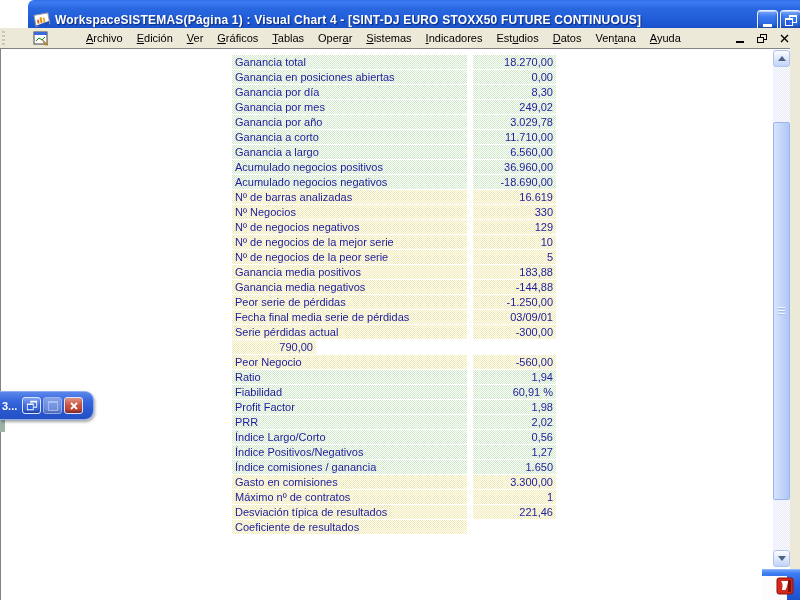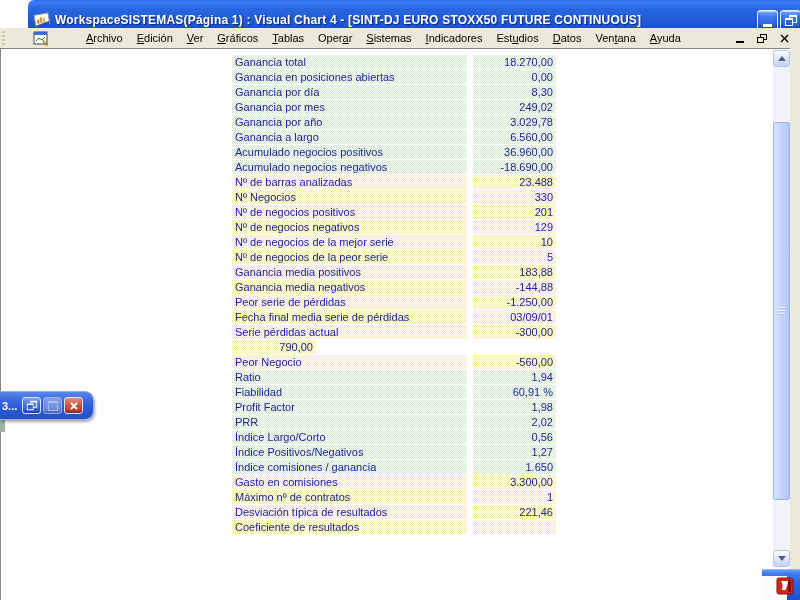--- a/index.html
+++ b/index.html
@@ -40,21 +40,21 @@
   .cc-restore{position:relative;width:10px;height:9px;}
   .cc-restore::before{content:"";position:absolute;right:0;top:0;width:5px;height:4px;border:1px solid #000;}
   .cc-restore::after{content:"";position:absolute;left:0;bottom:0;width:5px;height:4px;border:1px solid #000;background:#ece9d8;}
   
   .content{position:absolute;left:0;top:48px;width:800px;height:552px;background:#ffffff;
     border-top:1px solid #848284;border-left:1px solid #848284;box-sizing:border-box;}
   .right-strip{position:absolute;left:790px;top:48px;width:10px;height:552px;background:#ece9d8;}
   
   .stats{position:absolute;left:232px;top:55px;width:324px;height:516px;overflow:hidden;
     display:flex;flex-direction:column;gap:1px;}
-  .row{display:flex;gap:6px;height:14px;flex:none;}
+  .row{display:flex;gap:6px;height:14px;flex:none;align-items:center;}
   .cell{font-size:11px;line-height:14px;color:#1c1c9c;box-sizing:border-box;overflow:hidden;white-space:nowrap;}
   .lbl{width:237px;padding-left:3px;}
   .val{width:84px;text-align:right;padding-right:3px;}
   .r-green .cell{background-color:#e2f1dd;
     background-image:conic-gradient(#ffffff 25%,#cfe9c8 25% 50%,#ffffff 50% 75%,#cfe9c8 75%);
     background-size:2px 2px;}
   .r-yellow .cell{background-color:#f8f2cd;
     background-image:conic-gradient(#ffffff 25%,#f1e9ae 25% 50%,#ffffff 50% 75%,#f1e9ae 75%);
     background-size:2px 2px;}
   
@@ -184,42 +184,42 @@
       </div>
       <div class="row r-green">
         <div class="cell lbl">Ganancia por mes</div>
         <div class="cell val">249,02</div>
       </div>
       <div class="row r-green">
         <div class="cell lbl">Ganancia por año</div>
         <div class="cell val">3.029,78</div>
       </div>
       <div class="row r-green">
+        <div class="cell lbl">Ganancia a corto</div>
+        <div class="cell val">11.710,00</div>
+      </div>
+      <div class="row r-green">
         <div class="cell lbl">Ganancia a largo</div>
         <div class="cell val">6.560,00</div>
       </div>
       <div class="row r-green">
         <div class="cell lbl">Acumulado negocios positivos</div>
         <div class="cell val">36.960,00</div>
       </div>
       <div class="row r-green">
         <div class="cell lbl">Acumulado negocios negativos</div>
         <div class="cell val">-18.690,00</div>
       </div>
       <div class="row r-yellow">
         <div class="cell lbl">Nº de barras analizadas</div>
-        <div class="cell val">23.488</div>
+        <div class="cell val">16.619</div>
       </div>
       <div class="row r-yellow">
         <div class="cell lbl">Nº Negocios</div>
         <div class="cell val">330</div>
-      </div>
-      <div class="row r-yellow">
-        <div class="cell lbl">Nº de negocios positivos</div>
-        <div class="cell val">201</div>
       </div>
       <div class="row r-yellow">
         <div class="cell lbl">Nº de negocios negativos</div>
         <div class="cell val">129</div>
       </div>
       <div class="row r-yellow">
         <div class="cell lbl">Nº de negocios de la mejor serie</div>
         <div class="cell val">10</div>
       </div>
       <div class="row r-yellow">

